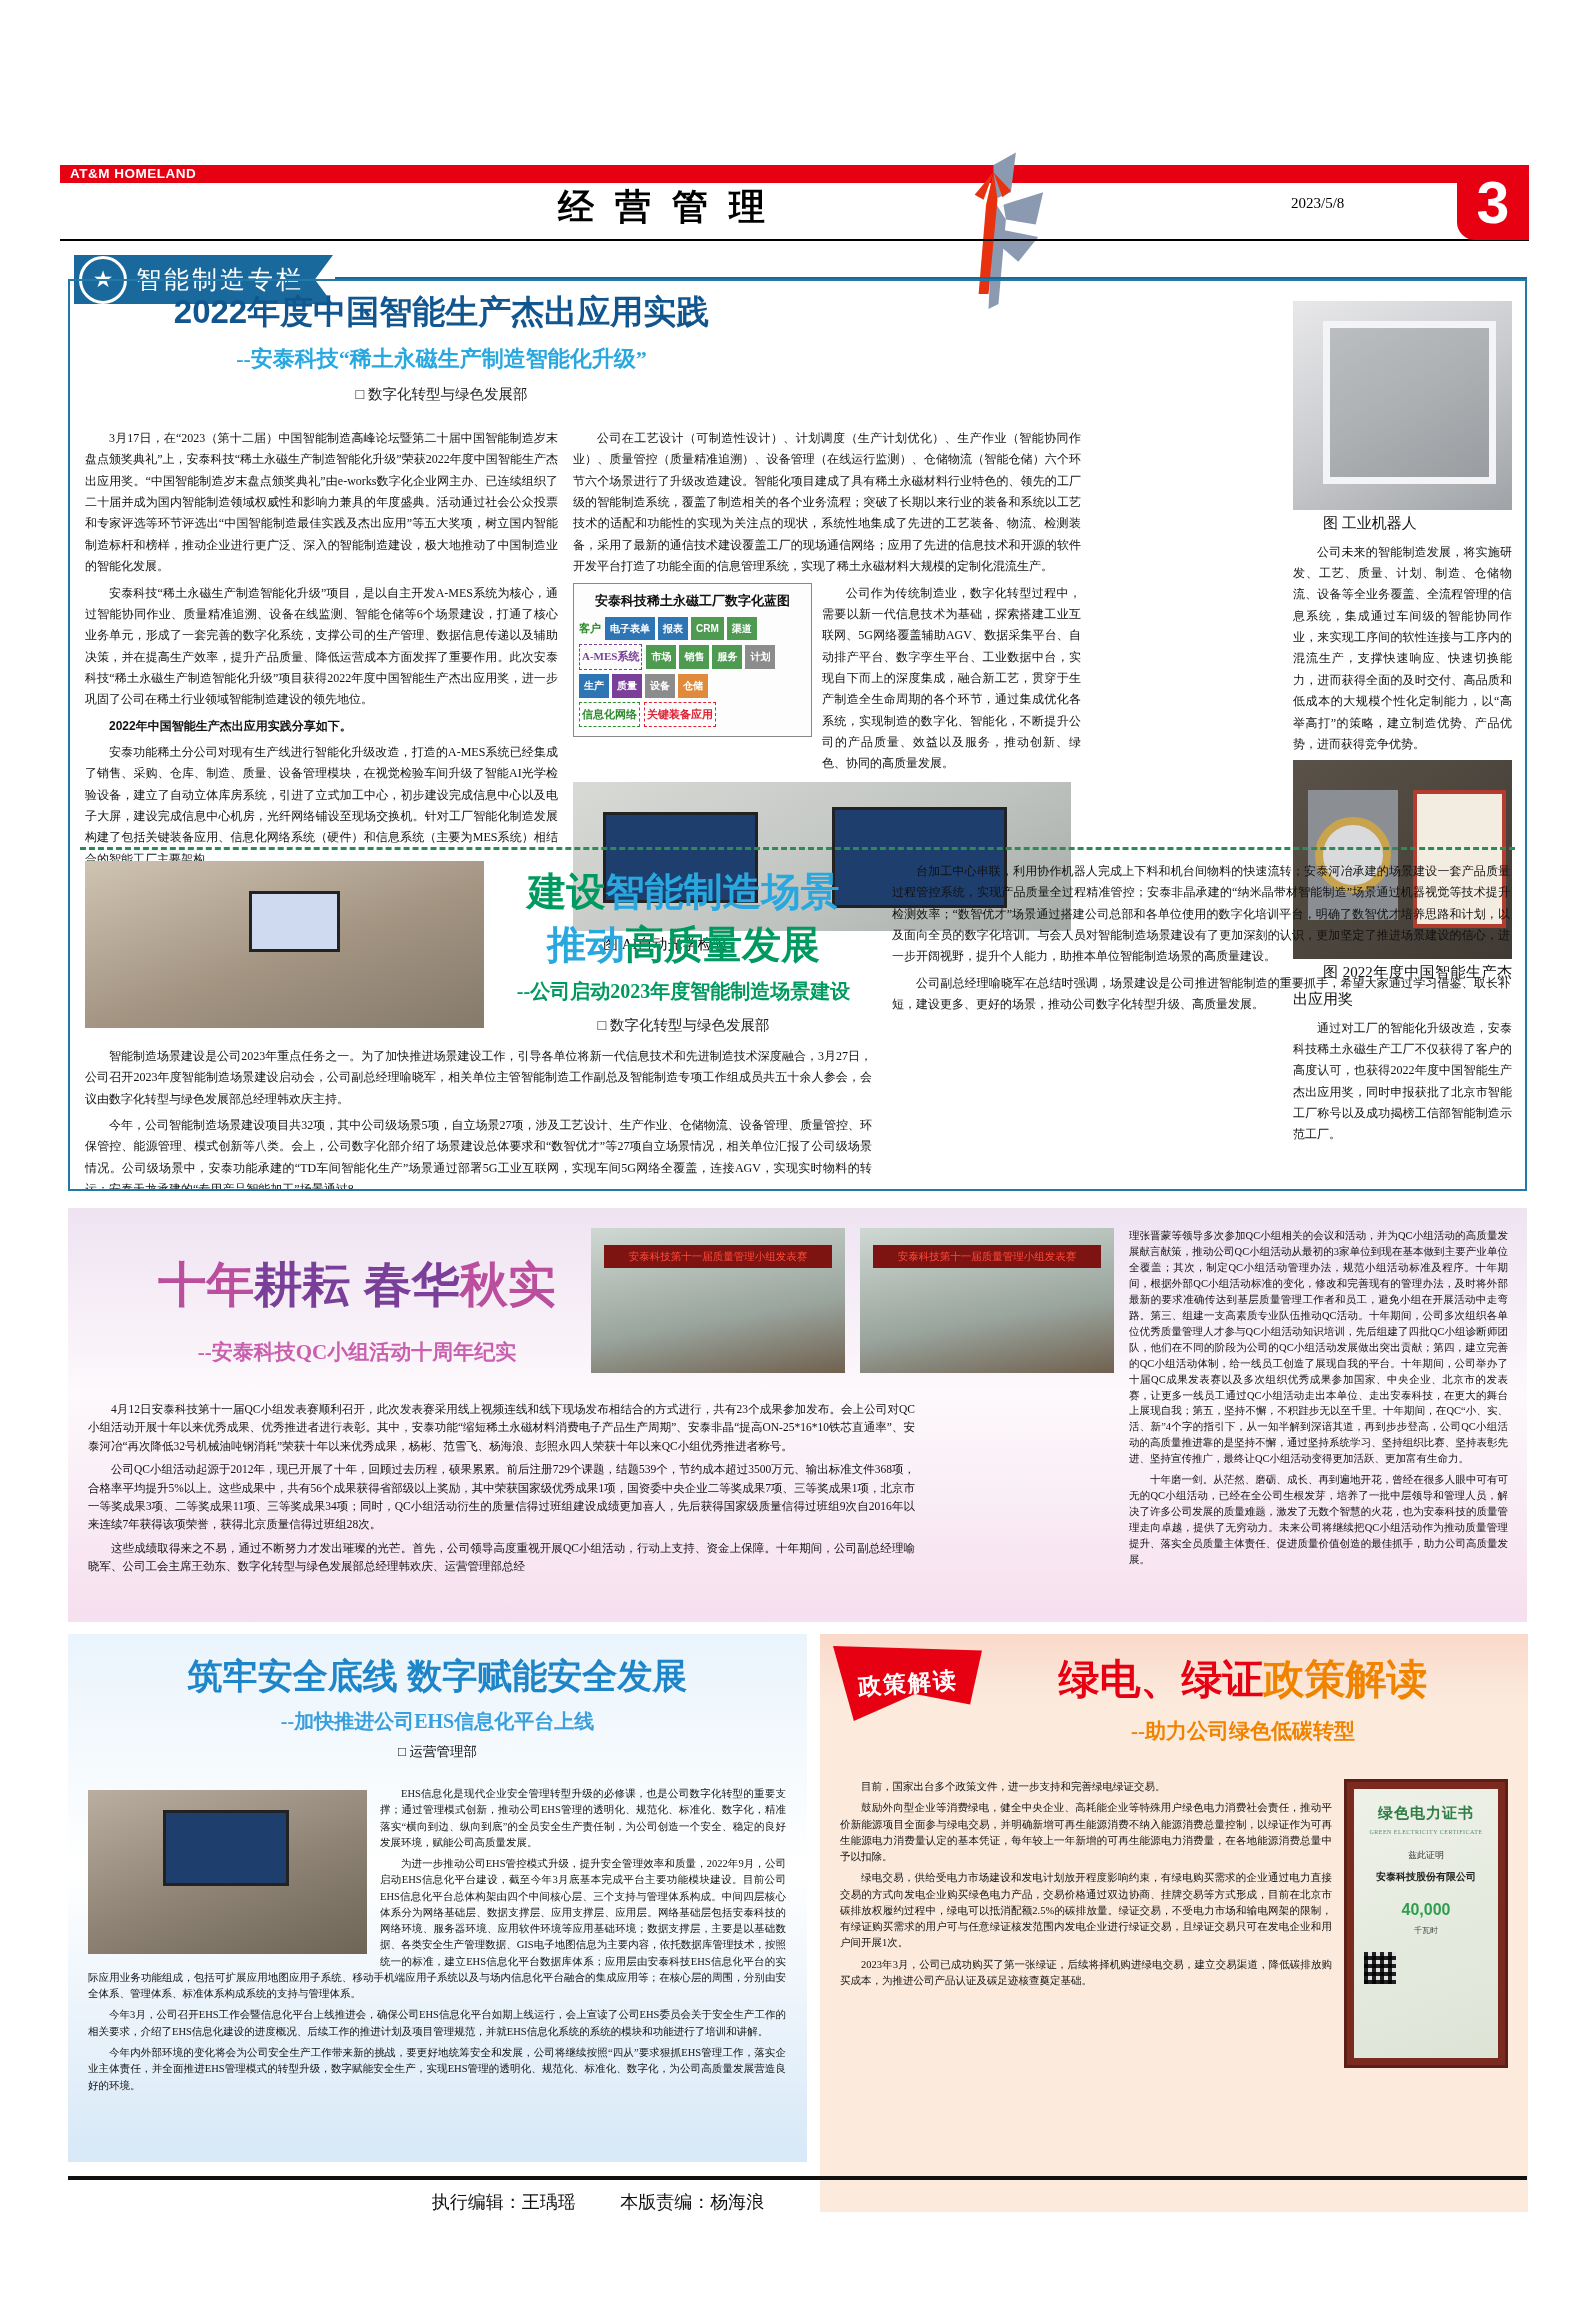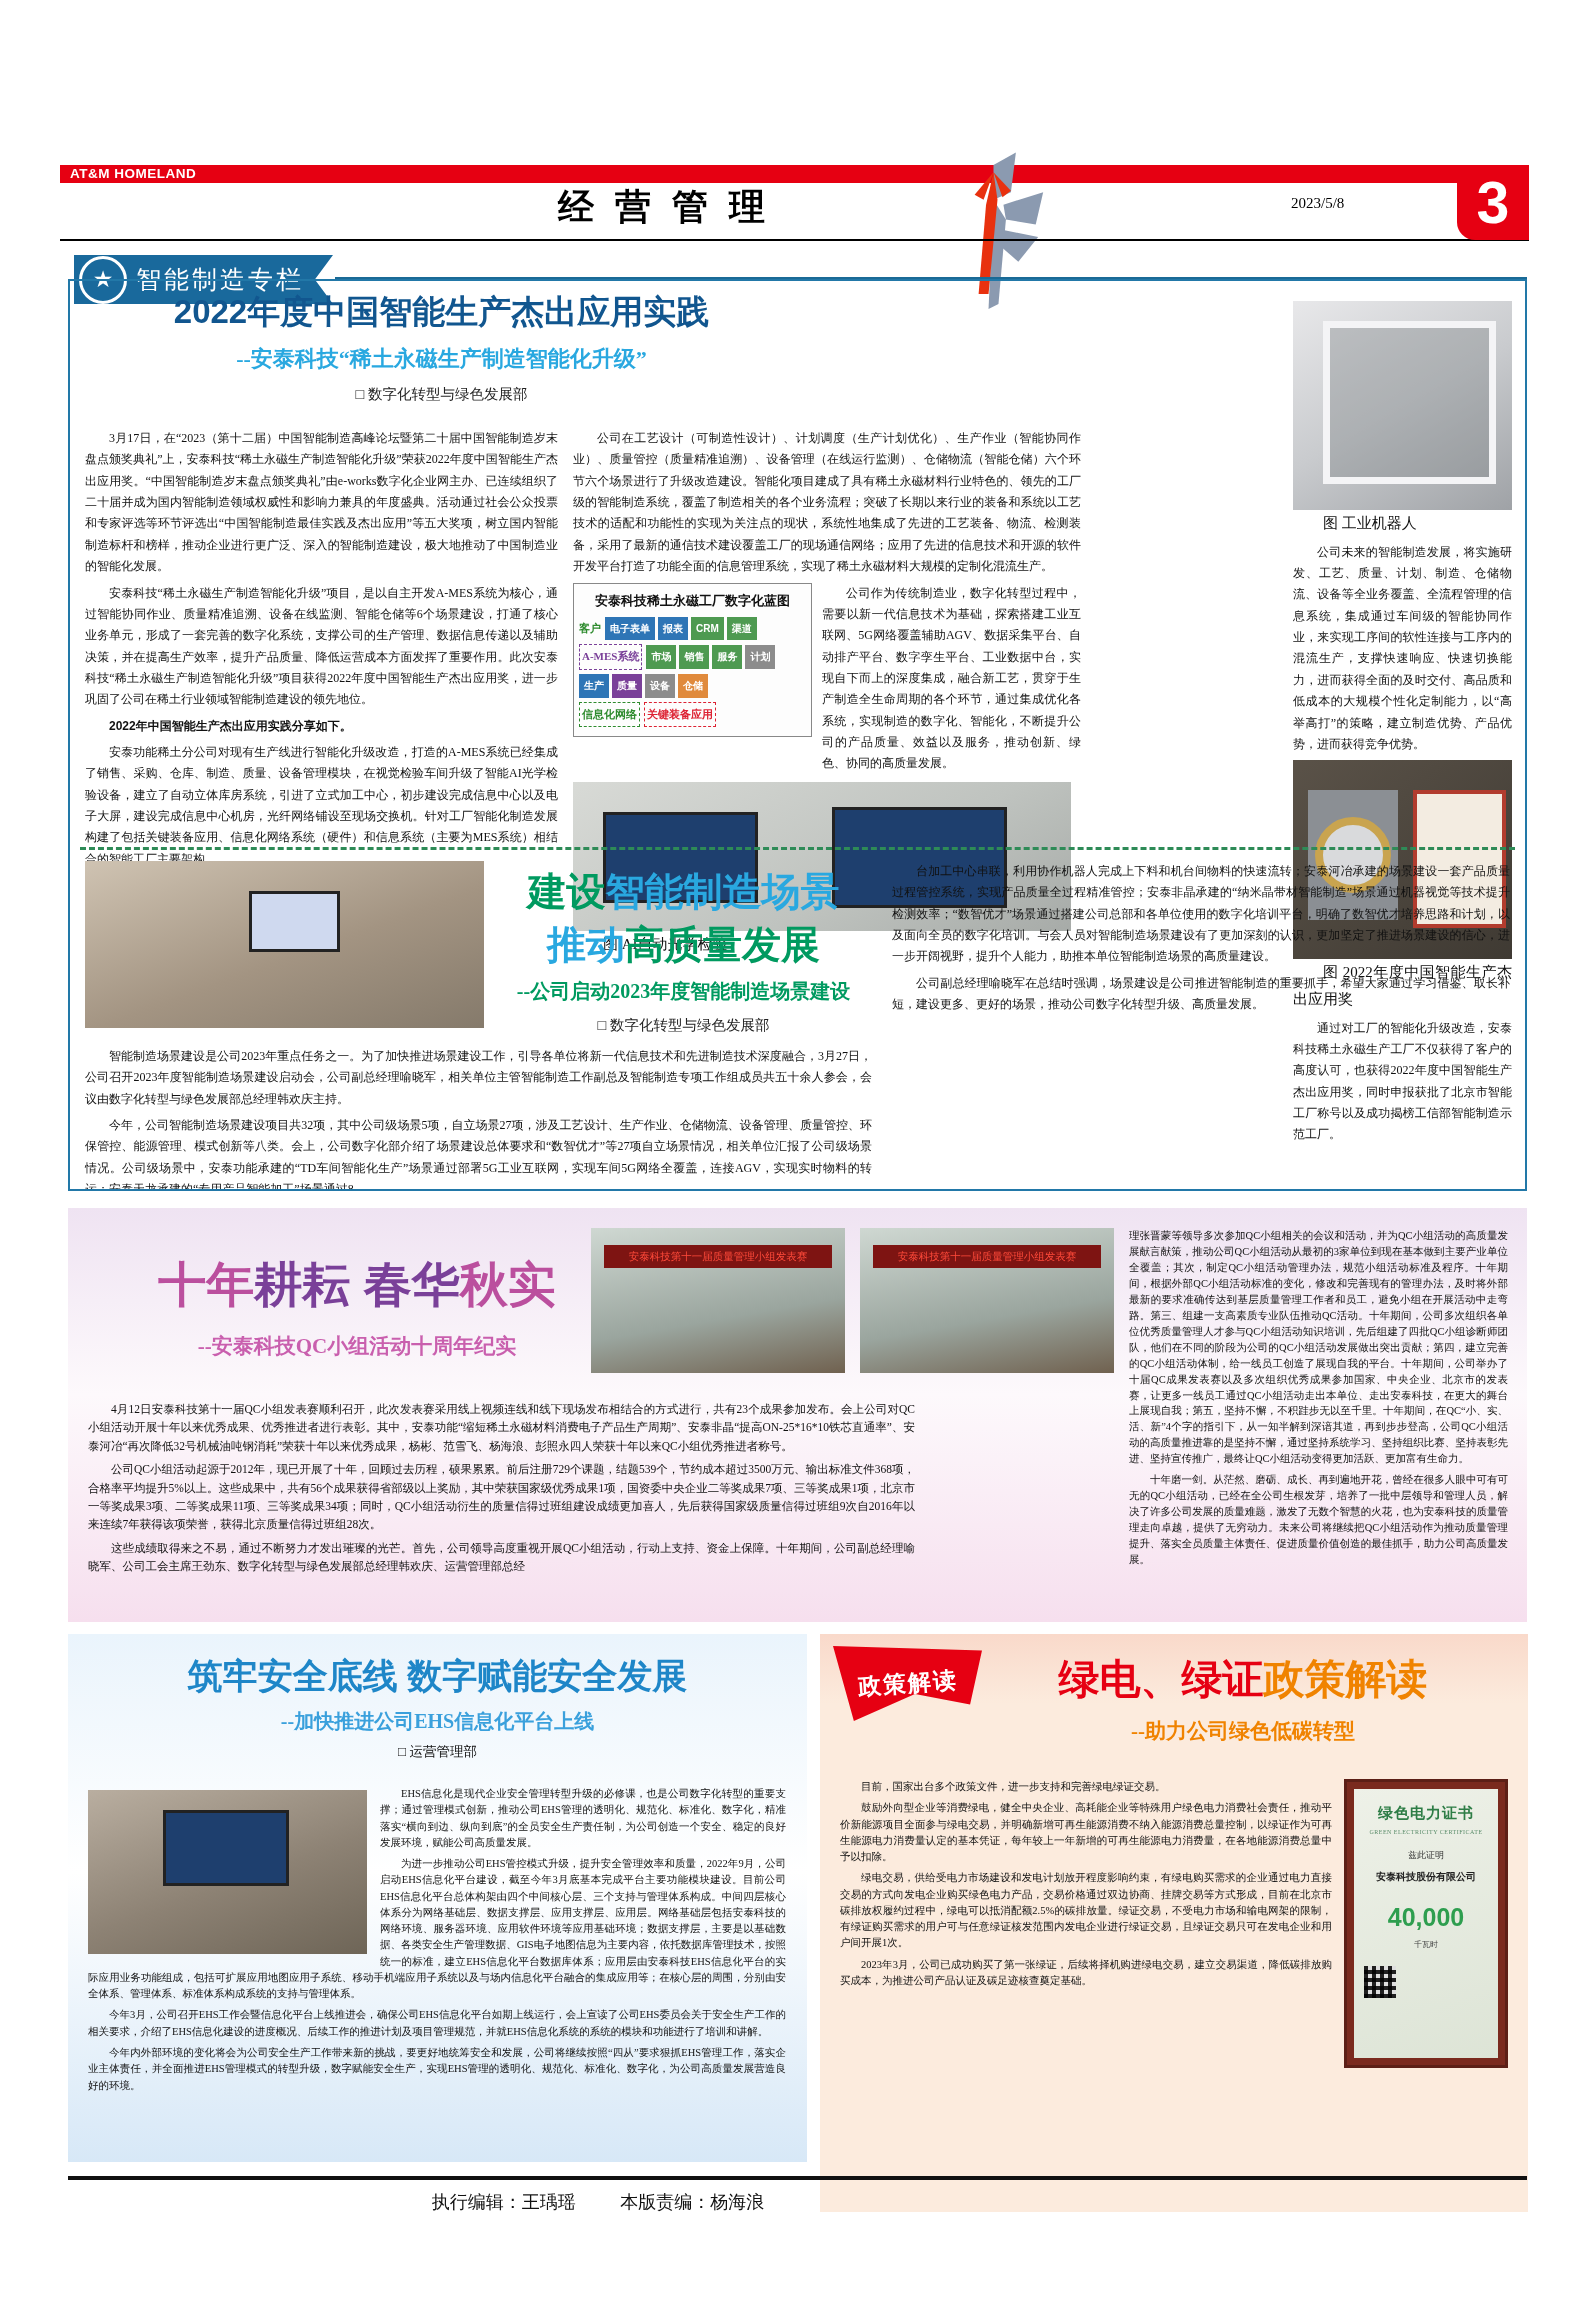--- a/index.html
+++ b/index.html
@@ -71,21 +71,21 @@
   .t-green{color:#009a60;} .t-blue{color:#29a8e0;}
   .a2-subtitle{font-size:20px;color:#009a60;font-weight:bold;margin-top:7px;}
   .a2-colR{position:absolute;left:822px;top:580px;width:618px;font-size:12px;line-height:1.78;}
   .a2-colL{position:absolute;left:15px;top:765px;width:787px;font-size:12px;line-height:1.78;}
   
   .qc-box{position:absolute;left:68px;top:1208px;width:1459px;height:414px;overflow:hidden;
           background:linear-gradient(180deg,#efe3f2 0%,#fdf9fc 45%,#f6dfee 100%);}
   .qc-titleblock{position:absolute;left:40px;top:45px;width:498px;text-align:center;}
   .qc-title{font-size:48px;font-weight:bold;font-family:"Liberation Sans",sans-serif;}
   .t-magenta{color:#bb4f9e;} .t-purple{color:#7a4099;}
-  .qc-subtitle{font-size:21px;color:#c95fae;margin-top:15px;font-weight:bold;}
+  .qc-subtitle{font-size:21px;color:#c95fae;margin-top:21px;font-weight:bold;}
   .qc-photo{position:absolute;top:20px;width:254px;height:145px;
             background:linear-gradient(170deg,#cfd8d2,#9aa59e 60%,#70614f);}
   .led{position:absolute;left:5%;top:12%;width:90%;height:23px;background:#7e1412;color:#ff4a3a;
        font-size:10.5px;display:flex;align-items:center;justify-content:center;white-space:nowrap;
        font-family:"Liberation Sans",sans-serif;}
   .qc-colL{position:absolute;left:20px;top:192px;width:827px;font-size:11.5px;line-height:1.6;}
   .qc-colR{position:absolute;left:1061px;top:20px;width:379px;font-size:10.5px;line-height:1.52;}
   
   .ehs-box{position:absolute;left:68px;top:1634px;width:739px;height:528px;overflow:hidden;
            background:linear-gradient(180deg,#eaf4fc 0%,#ffffff 45%,#d7e8f7 100%);}
@@ -110,21 +110,21 @@
   .policy-subtitle{font-size:21px;color:#f08300;font-weight:bold;margin-top:10px;}
   .policy-body{position:absolute;left:20px;top:145px;width:668px;font-size:10.5px;line-height:1.55;}
   .cert-frame{float:right;width:164px;height:289px;margin:0 0 6px 12px;background:#7a2a1e;
               border:3px solid #5c1f16;padding:7px;box-sizing:border-box;}
   .cert-inner{width:100%;height:100%;background:linear-gradient(160deg,#eef1e8,#dde4d6);
               display:flex;flex-direction:column;align-items:center;padding-top:13px;box-sizing:border-box;}
   .cert-title{color:#2e7d46;font-size:15px;font-weight:bold;letter-spacing:1px;}
   .cert-en{color:#5a8c6a;font-size:6px;margin-top:3px;letter-spacing:0.5px;}
   .cert-line{font-size:9px;margin-top:11px;color:#333;}
   .cert-co{font-size:10px;margin-top:7px;color:#222;font-weight:bold;}
-  .cert-amount{font-size:25px;color:#2e9e4f;font-weight:bold;margin-top:13px;font-family:"Liberation Sans",sans-serif;}
+  .cert-amount{font-size:16px;color:#2e9e4f;font-weight:bold;margin-top:13px;font-family:"Liberation Sans",sans-serif;}
   .cert-unit{font-size:8px;color:#444;margin-top:2px;}
   .qr{width:32px;height:32px;background:
       repeating-linear-gradient(0deg,#222 0 4px,#eee 4px 8px),
       repeating-linear-gradient(90deg,#222 0 4px,#eee 4px 8px);background-blend-mode:multiply;
       margin-top:15px;align-self:flex-start;margin-left:10px;}
   
   .footer-line{position:absolute;left:68px;top:2176px;width:1459px;height:3.5px;background:#111;}
   .footer-text{position:absolute;left:0;top:2190px;width:1196px;text-align:center;font-size:18px;}
   .footer-text span{margin:0 20px;}
 </style>

